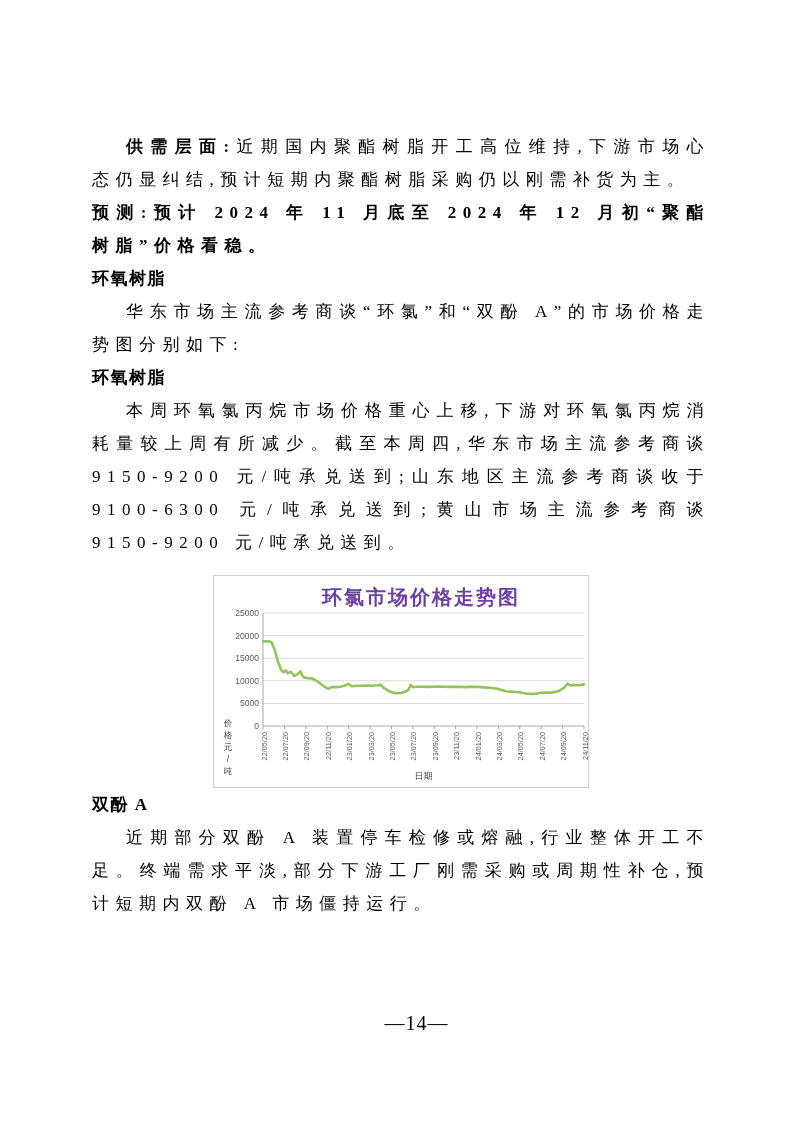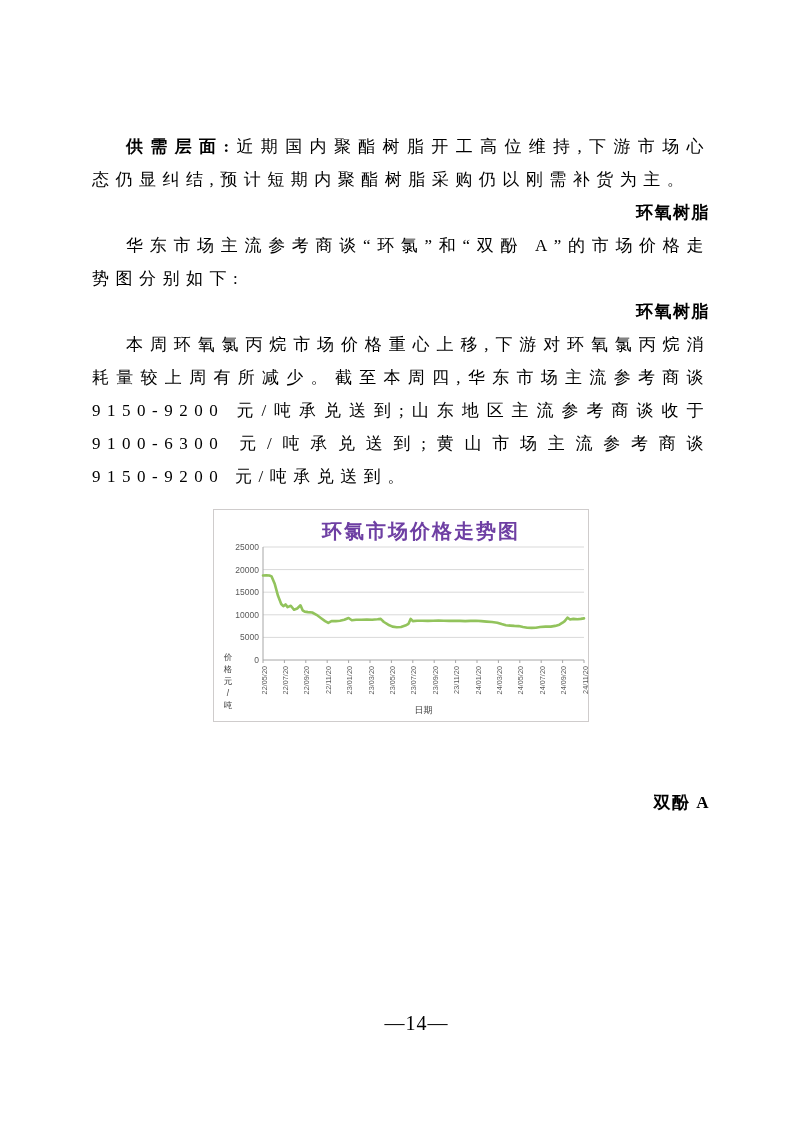--- a/index.html
+++ b/index.html
@@ -10,40 +10,41 @@
   }
   .content{position:absolute;left:92px;top:130px;width:618px;}
   .para{
     margin:0;font-size:17px;line-height:33px;letter-spacing:6.5px;
     text-align:justify;
   }
   .indent{text-indent:2em;}
   .bold{font-weight:bold;}
   .heading{
     margin:0;font-size:17px;line-height:33px;font-weight:bold;
-    letter-spacing:1.5px;text-align:right;
+    letter-spacing:1.5px;text-align:left;
   }
   .chart-wrap{
     margin:16px 0 0 121px;width:376px;height:213px;
     border:1px solid #cfcccc;background:#fff;box-sizing:border-box;
   }
-  .h-bpa{margin-top:64px;}
+  .h-bpa{}
   .page-number{
     position:absolute;top:1012px;left:0;width:100%;text-align:center;
     font-size:20px;line-height:22px;letter-spacing:1px;
   }
 </style>
 </head>
 <body>
 
 <div class="page">
   <div class="content">
 
     <p class="para indent"><span class="bold">供需层面:</span><span>近期国内聚酯树脂开工高位维持,下游市场心态仍显纠结,预计短期内聚酯树脂采购仍以刚需补货为主。</span></p>
 
+    <p class="para bold">预测:预计 2024 年 11 月底至 2024 年 12 月初“聚酯树脂”价格看稳。</p>
 
     <p class="heading">环氧树脂</p>
 
     <p class="para indent">华东市场主流参考商谈“环氯”和“双酚 A”的市场价格走势图分别如下:</p>
 
     <p class="heading">环氧树脂</p>
 
     <p class="para indent">本周环氧氯丙烷市场价格重心上移,下游对环氧氯丙烷消耗量较上周有所减少。截至本周四,华东市场主流参考商谈 9150-9200 元/吨承兑送到;山东地区主流参考商谈收于 9100-6300 元/吨承兑送到;黄山市场主流参考商谈 9150-9200 元/吨承兑送到。</p>
 
     <div class="chart-wrap">
@@ -99,16 +100,17 @@
           <text x="14" y="150" text-anchor="middle" font-size="8.5" fill="#404040" font-family="&quot;Liberation Sans&quot;,&quot;DejaVu Sans&quot;,sans-serif">价</text>
           <text x="14" y="162" text-anchor="middle" font-size="8.5" fill="#404040" font-family="&quot;Liberation Sans&quot;,&quot;DejaVu Sans&quot;,sans-serif">格</text>
           <text x="14" y="174" text-anchor="middle" font-size="8.5" fill="#404040" font-family="&quot;Liberation Sans&quot;,&quot;DejaVu Sans&quot;,sans-serif">元</text>
           <text x="14" y="186" text-anchor="middle" font-size="8.5" fill="#404040" font-family="&quot;Liberation Sans&quot;,&quot;DejaVu Sans&quot;,sans-serif">/</text>
           <text x="14" y="198" text-anchor="middle" font-size="8.5" fill="#404040" font-family="&quot;Liberation Sans&quot;,&quot;DejaVu Sans&quot;,sans-serif">吨</text>
         </svg>
     </div>
 
     <p class="heading h-bpa">双酚 A</p>
 
+    <p class="para indent">近期部分双酚 A 装置停车检修或熔融,行业整体开工不足。终端需求平淡,部分下游工厂刚需采购或周期性补仓,预计短期内双酚 A 市场僵持运行。</p>
   </div>
 
   <div class="page-number">—14—</div>
 </div>
 
 </body></html>

